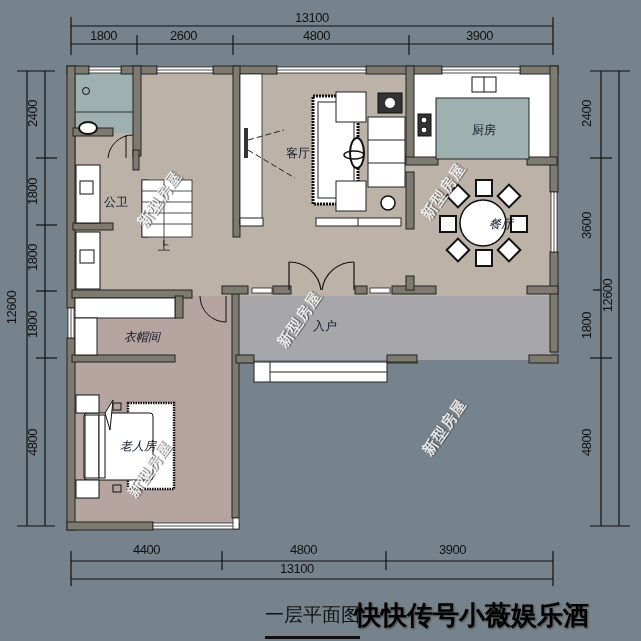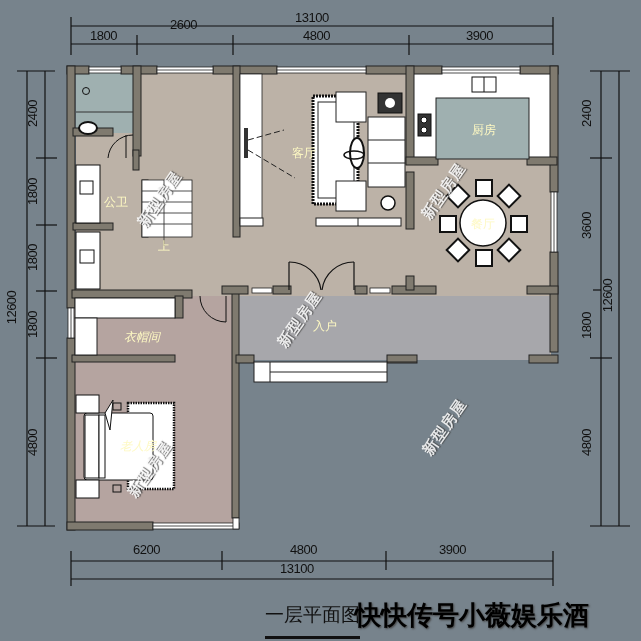--- a/index.html
+++ b/index.html
@@ -1,20 +1,20 @@
 <!DOCTYPE html>
 <html><head>
 <meta charset="utf-8">
 <style>
   html, body { margin:0; padding:0; }
   body { width:641px; height:641px; background:#77838c; position:relative; overflow:hidden; font-family:"DejaVu Sans", sans-serif; }
   svg { position:absolute; left:0; top:0; }
   .dim-text { position:absolute; font-family:"Liberation Sans", sans-serif; font-size:13px; color:#111; letter-spacing:-0.5px; white-space:nowrap; transform-origin:center; }
   .vert { transform:rotate(-90deg); }
-  .room-label { position:absolute; font-size:12px; color:#fef9c3; white-space:nowrap; }
+  .room-label { position:absolute; font-size:12px; color:#0f172a; white-space:nowrap; }
   .wm { position:absolute; font-size:15px; font-weight:bold; color:rgba(255,255,255,0.85); text-shadow:1px 1px 1px rgba(60,60,60,0.7); transform:rotate(-55deg); white-space:nowrap; letter-spacing:1px; }
   .title { position:absolute; left:265px; top:602px; font-size:19px; color:#111; border-bottom:3px solid #111; padding-bottom:8px; white-space:nowrap; }
   .overlay { position:absolute; left:355px; top:598px; font-size:26px; font-weight:bold; color:#000000; text-shadow:1px 1px 2px #444; white-space:nowrap; letter-spacing:0px; }
 </style>
 </head>
 <body>
 
 <svg width="641" height="641" viewBox="0 0 641 641">
 
   <g stroke="#111" stroke-width="1.2" fill="none">
@@ -238,47 +238,47 @@
     <rect x="76" y="395" width="23" height="18" fill="#fff"></rect>
     <rect x="76" y="480" width="23" height="18" fill="#fff"></rect>
     <rect x="113" y="403" width="8" height="7" fill="none"></rect>
     <rect x="113" y="485" width="8" height="7" fill="none"></rect>
     <path d="M105,413 L113,400 L110,430 Z" fill="#fff"></path>
   </g>
 </svg>
 
 <span class="dim-text" style="left:295px;top:10px;">13100</span>
 <span class="dim-text" style="left:90px;top:28px;">1800</span>
-<span class="dim-text" style="left:170px;top:17px;text-align:center;">2600</span>
+<span class="dim-text" style="left:170px;top:28px;text-align:center;">2600</span>
 <span class="dim-text" style="left:303px;top:28px;">4800</span>
 <span class="dim-text" style="left:466px;top:28px;">3900</span>
 
-<span class="dim-text" style="left:133px;top:542px;">6200</span>
+<span class="dim-text" style="left:133px;top:542px;">4400</span>
 <span class="dim-text" style="left:290px;top:542px;">4800</span>
 <span class="dim-text" style="left:439px;top:542px;">3900</span>
 <span class="dim-text" style="left:280px;top:561px;">13100</span>
 
 <span class="dim-text vert" style="left:-5px;top:300px;">12600</span>
 <span class="dim-text vert" style="left:19px;top:106px;">2400</span>
 <span class="dim-text vert" style="left:19px;top:184px;">1800</span>
 <span class="dim-text vert" style="left:19px;top:250px;">1800</span>
 <span class="dim-text vert" style="left:19px;top:317px;">1800</span>
 <span class="dim-text vert" style="left:19px;top:435px;">4800</span>
 
 <span class="dim-text vert" style="left:573px;top:106px;">2400</span>
 <span class="dim-text vert" style="left:573px;top:218px;">3600</span>
 <span class="dim-text vert" style="left:573px;top:318px;">1800</span>
 <span class="dim-text vert" style="left:591px;top:288px;">12600</span>
 <span class="dim-text vert" style="left:573px;top:435px;">4800</span>
 
 <span class="room-label" style="left:104px;top:194px;">公卫</span>
 <span class="room-label" style="left:158px;top:238px;">上</span>
-<span class="room-label" style="left:292px;top:145px;">客厅</span>
+<span class="room-label" style="left:286px;top:145px;">客厅</span>
 <span class="room-label" style="left:472px;top:122px;">厨房</span>
-<span class="room-label" style="left:471px;top:216px;">餐厅</span>
+<span class="room-label" style="left:489px;top:216px;font-style:italic;">餐厅</span>
 <span class="room-label" style="left:313px;top:318px;">入户</span>
 <span class="room-label" style="left:124px;top:329px;font-style:italic;">衣帽间</span>
 <span class="room-label" style="left:120px;top:438px;font-style:italic;">老人房</span>
 
 <span class="wm" style="left:128px;top:190px;">新型房屋</span>
 <span class="wm" style="left:412px;top:182px;">新型房屋</span>
 <span class="wm" style="left:268px;top:310px;">新型房屋</span>
 <span class="wm" style="left:118px;top:460px;">新型房屋</span>
 <span class="wm" style="left:413px;top:418px;">新型房屋</span>
 

